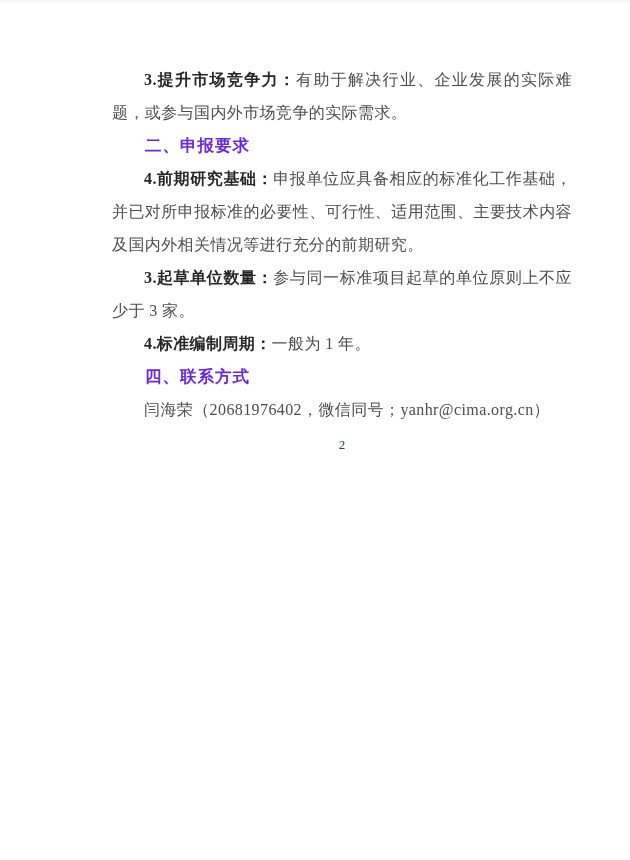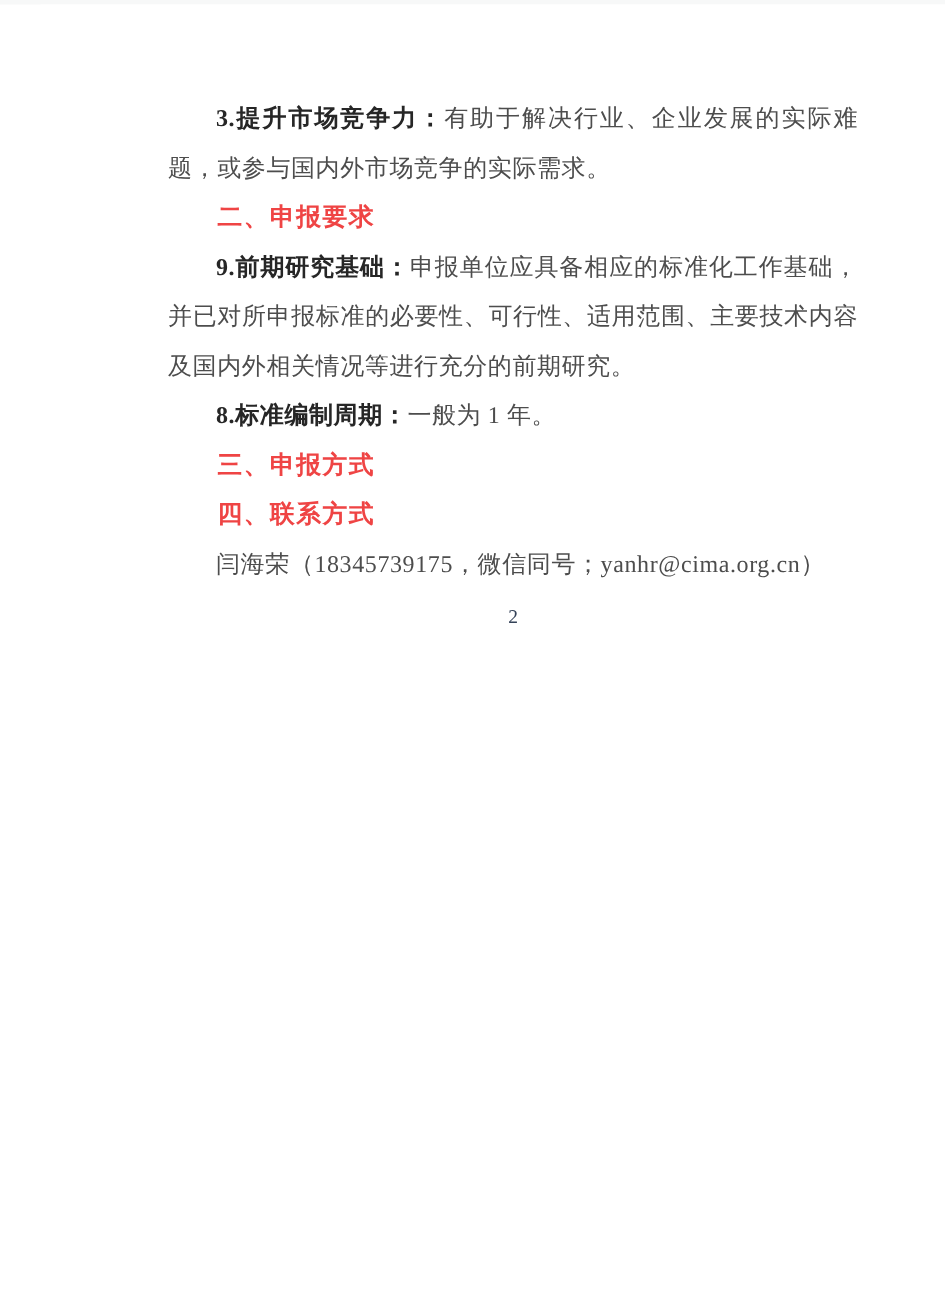--- a/index.html
+++ b/index.html
@@ -35,21 +35,21 @@
     letter-spacing: 0.4px;
     word-break: break-word;
   }
   .doc-body p .lead {
     font-weight: bold;
     color: #262626;
   }
   .doc-body p.heading {
     font-family: "Liberation Sans", "DejaVu Sans", sans-serif;
     font-weight: bold;
-    color: #ef4444;
+    color: #6d28d9;
     font-size: 16.5px;
     letter-spacing: 1px;
   }
   .page-footer {
     margin-top: 9px;
     text-align: center;
   }
   .page-number {
     font-family: "Liberation Serif", "DejaVu Serif", serif;
     font-size: 13px;
@@ -62,32 +62,32 @@
 <div class="page-top-edge"></div>
 
 <div class="doc-page">
   <div class="doc-body">
 
     <p><span class="lead">3.提升市场竞争力：</span><span>有助于解决行业、企业发展的实际难题，或参与国内外市场竞争的实际需求。</span></p>
 
     <p class="heading">二、申报要求</p>
 
 
-    <p><span class="lead">9.前期研究基础：</span><span>申报单位应具备相应的标准化工作基础，并已对所申报标准的必要性、可行性、适用范围、主要技术内容及国内外相关情况等进行充分的前期研究。</span></p>
+    <p><span class="lead">4.前期研究基础：</span><span>申报单位应具备相应的标准化工作基础，并已对所申报标准的必要性、可行性、适用范围、主要技术内容及国内外相关情况等进行充分的前期研究。</span></p>
+
+    <p><span class="lead">3.起草单位数量：</span><span>参与同一标准项目起草的单位原则上不应少于 3 家。</span></p>
+
+    <p><span class="lead">4.标准编制周期：</span><span>一般为 1 年。</span></p>
 
 
-    <p><span class="lead">8.标准编制周期：</span><span>一般为 1 年。</span></p>
-
-
-    <p class="heading">三、申报方式</p>
 
 
     <p class="heading">四、联系方式</p>
 
 
-    <p><span>闫海荣（18345739175，微信同号；yanhr@cima.org.cn）</span></p>
+    <p><span>闫海荣（20681976402，微信同号；yanhr@cima.org.cn）</span></p>
 
   </div>
 
   <div class="page-footer">
     <span class="page-number">2</span>
   </div>
 </div>
 
 </body></html>

